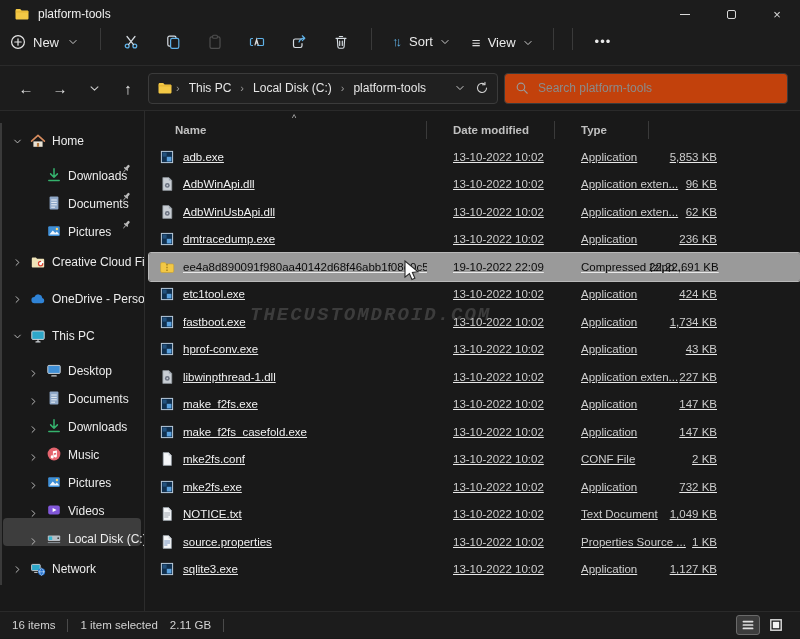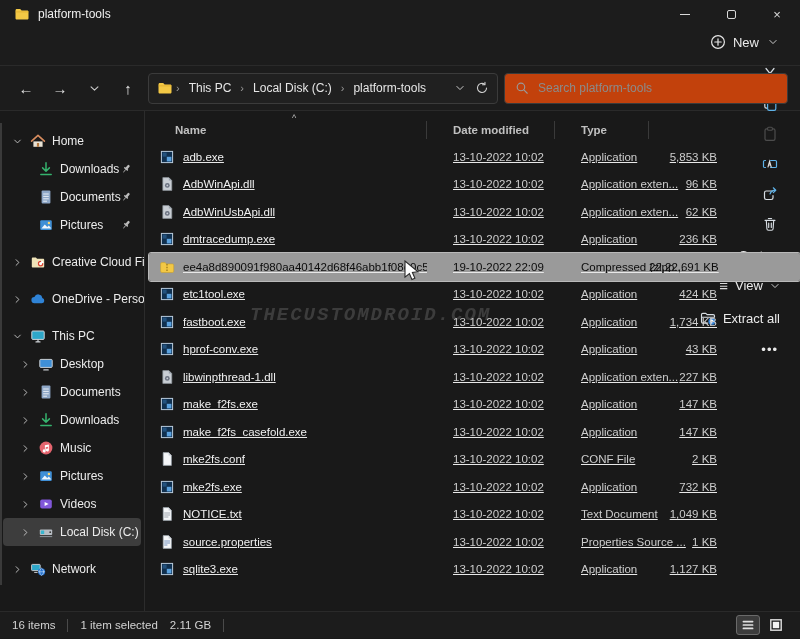--- a/index.html
+++ b/index.html
@@ -21,21 +21,21 @@
   }
   .titlebar .ttl { font-size:12px; color:#f0f0f0; margin-left:8px; }
   .wincontrols { margin-left:auto; display:flex; height:100%; }
   .wincontrols .wc { width:46px; height:100%; display:flex; align-items:center; justify-content:center; color:#d9d9d9; font-size:13px; }
   .wc-min-glyph { width:10px; height:1px; background:#d9d9d9; display:block; }
   .wc-max-glyph { width:9px; height:9px; border:1px solid #d9d9d9; border-radius:2px; display:block; }
 
   
   .toolbar {
     height:38px; background:#1c1c1c; border-bottom:1px solid #2a2a2a;
-    display:flex; align-items:flex-end; padding:0 10px; gap:2px;flex-direction:column;
+    display:flex; align-items:flex-start; padding:0 0; gap:2px;
   }
   .tbtn {
     display:flex; align-items:center; gap:7px; padding:6px 10px;
     border-radius:5px; font-size:13px; color:#eaeaea; cursor:default;
   }
   .tbtn-icononly { padding:6px 12px; }
   .tb-divider { width:1px; height:22px; background:#3a3a3a; margin:0 8px; }
   .glyph-sort { color:#5fb2e8; font-size:13px; letter-spacing:-3px; padding-right:3px; }
   .glyph-view { color:#d9d9d9; font-size:15px; }
   .dots { font-size:13px; color:#eaeaea; letter-spacing:1px; }
@@ -71,21 +71,21 @@
   .sidebar {
     width:145px; flex:0 0 145px; border-right:1px solid #2c2c2c;
     padding-top:16px; position:relative; overflow:hidden;
   }
   .side-scroll { position:absolute; left:0; top:12px; width:2px; height:462px; background:#565656; opacity:.55; }
   .srow {
     height:28px; display:flex; align-items:center; gap:6px;
     padding-left:8px; margin:0 3px; border-radius:4px; position:relative;
     font-size:12px; color:#ececec; white-space:nowrap;
   }
-  .srow.ind1 { padding-left:16px; }
+  .srow.ind1 { padding-left:24px;align-items:flex-end; }
   .srow.selected { background:#3d3d3d; }
   .srow .chev { width:13px; flex:0 0 13px; display:flex; justify-content:center; }
   .srow .chev svg { width:9px; height:9px; }
   .srow .chev.hidden svg { visibility:hidden; }
   .srow .pin { position:absolute; right:9px; top:8px; width:12px; height:12px; }
   .sgap8 { height:9px; }
 
   
   .filepane { flex:1; position:relative; padding-top:6px; font-size:11.5px; }
   .listhead {
@@ -351,26 +351,20 @@
       </svg>
   </div>
   <div class="tbtn">
     <span class="glyph-view">≡</span>
     <span>View</span>
     <svg style="width:10px;height:10px">
         <use href="#sym-chevd"></use>
       </svg>
   </div>
   <div class="tb-divider"></div>
-  <div class="tbtn">
-    <svg class="icon16">
-        <use href="#sym-extract"></use>
-      </svg>
-    <span>Extract all</span>
-  </div>
   <div class="tb-divider"></div>
   <div class="tbtn tbtn-icononly">
     <span class="dots">•••</span>
   </div>
 </div>
 
 <div class="addressbar">
   <div class="navbtn">←</div>
   <div class="navbtn">→</div>
   <div class="navbtn small">

